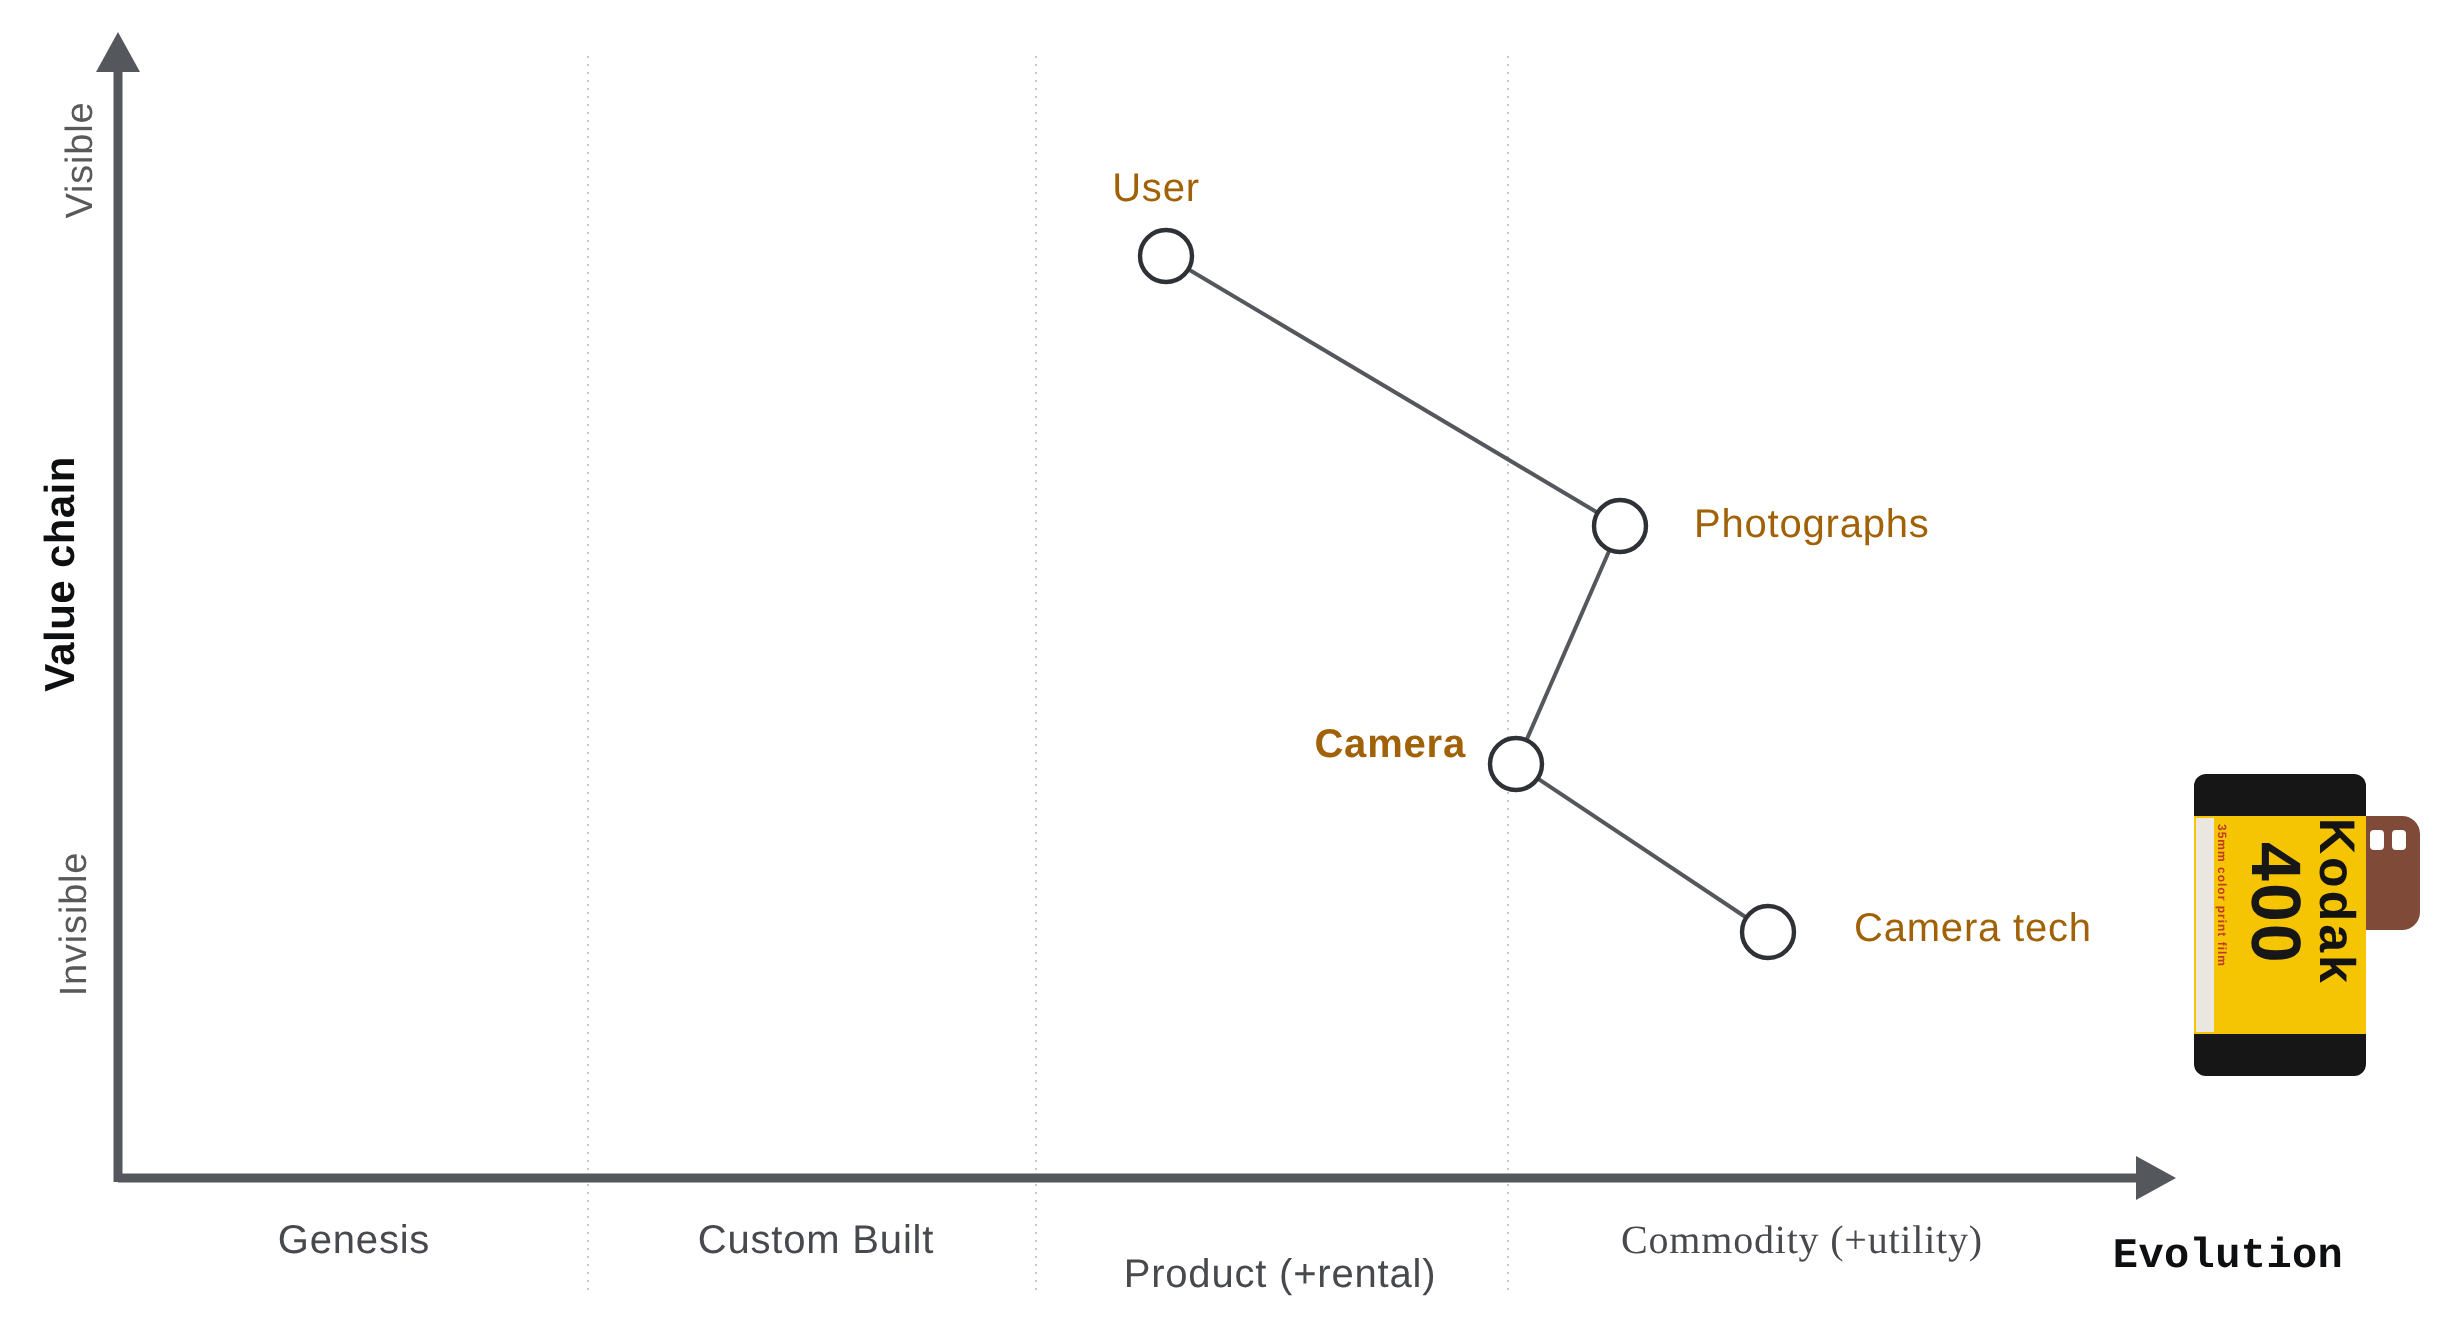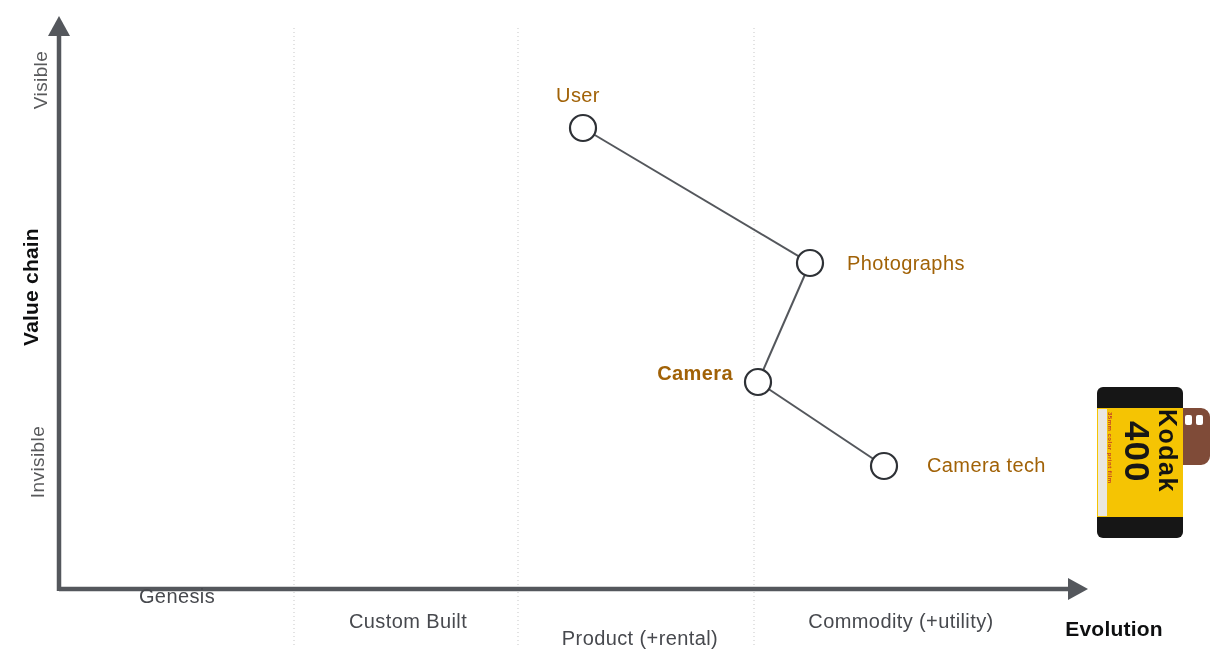--- a/index.html
+++ b/index.html
@@ -118,33 +118,33 @@
       <circle cx="810" cy="263" r="13" fill="#ffffff" stroke="#2e3136" stroke-width="2.2"></circle>
       <circle cx="758" cy="382" r="13" fill="#ffffff" stroke="#2e3136" stroke-width="2.2"></circle>
       <circle cx="884" cy="466" r="13" fill="#ffffff" stroke="#2e3136" stroke-width="2.2"></circle>
     </svg>
 
   <div id="labels-layer">
       <div class="lbl node-label" style="left: 578px; top: 95px; transform: translate(-50%, -50%);">User</div>
       <div class="lbl node-label" style="left: 847px; top: 263px; transform: translate(0px, -50%);">Photographs</div>
       <div class="lbl node-label" style="left: 733px; top: 373px; transform: translate(-100%, -50%); font-weight: bold;">Camera</div>
       <div class="lbl node-label" style="left: 927px; top: 465px; transform: translate(0px, -50%); text-align: right;">Camera tech</div>
-      <div class="lbl stage-label" style="left: 177px; top: 596px;">Genesis</div>
+      <div class="lbl stage-label" style="left: 177px; top: 621px;">Genesis</div>
       <div class="lbl stage-label" style="left: 408px; top: 621px;">Custom Built</div>
       <div class="lbl stage-label" style="left: 640px; top: 638px;">Product (+rental)</div>
-      <div class="lbl stage-label" style="left: 901px; top: 621px;">Commodity (+utility)</div>
+      <div class="lbl stage-label" style="left: 901px; top: 621px; font-family: Liberation Serif, serif;">Commodity (+utility)</div>
     </div>
 
   <div class="lbl tick-label" id="visible-label" style="left:41px; top:80px;">Visible</div>
 
   <div class="lbl bold-label" id="value-chain-label" style="left:31px; top:287px;">Value chain</div>
 
   <div class="lbl tick-label" id="invisible-label" style="left:38px; top:462px;">Invisible</div>
 
-  <div class="lbl bold-label" id="evolution-label" style="left:1114px; top:629px;">Evolution</div>
+  <div class="lbl bold-label" id="evolution-label" style="left:1114px; top:629px;font-family:Liberation Mono, monospace;">Evolution</div>
 
   <div class="film">
     <div class="film-leader">
       <div class="hole h1"></div>
       <div class="hole h2"></div>
     </div>
     <div class="film-body"></div>
     <div class="film-strip"></div>
     <div class="film-sub">35mm color print film</div>
     <div class="film-speed">400</div>

